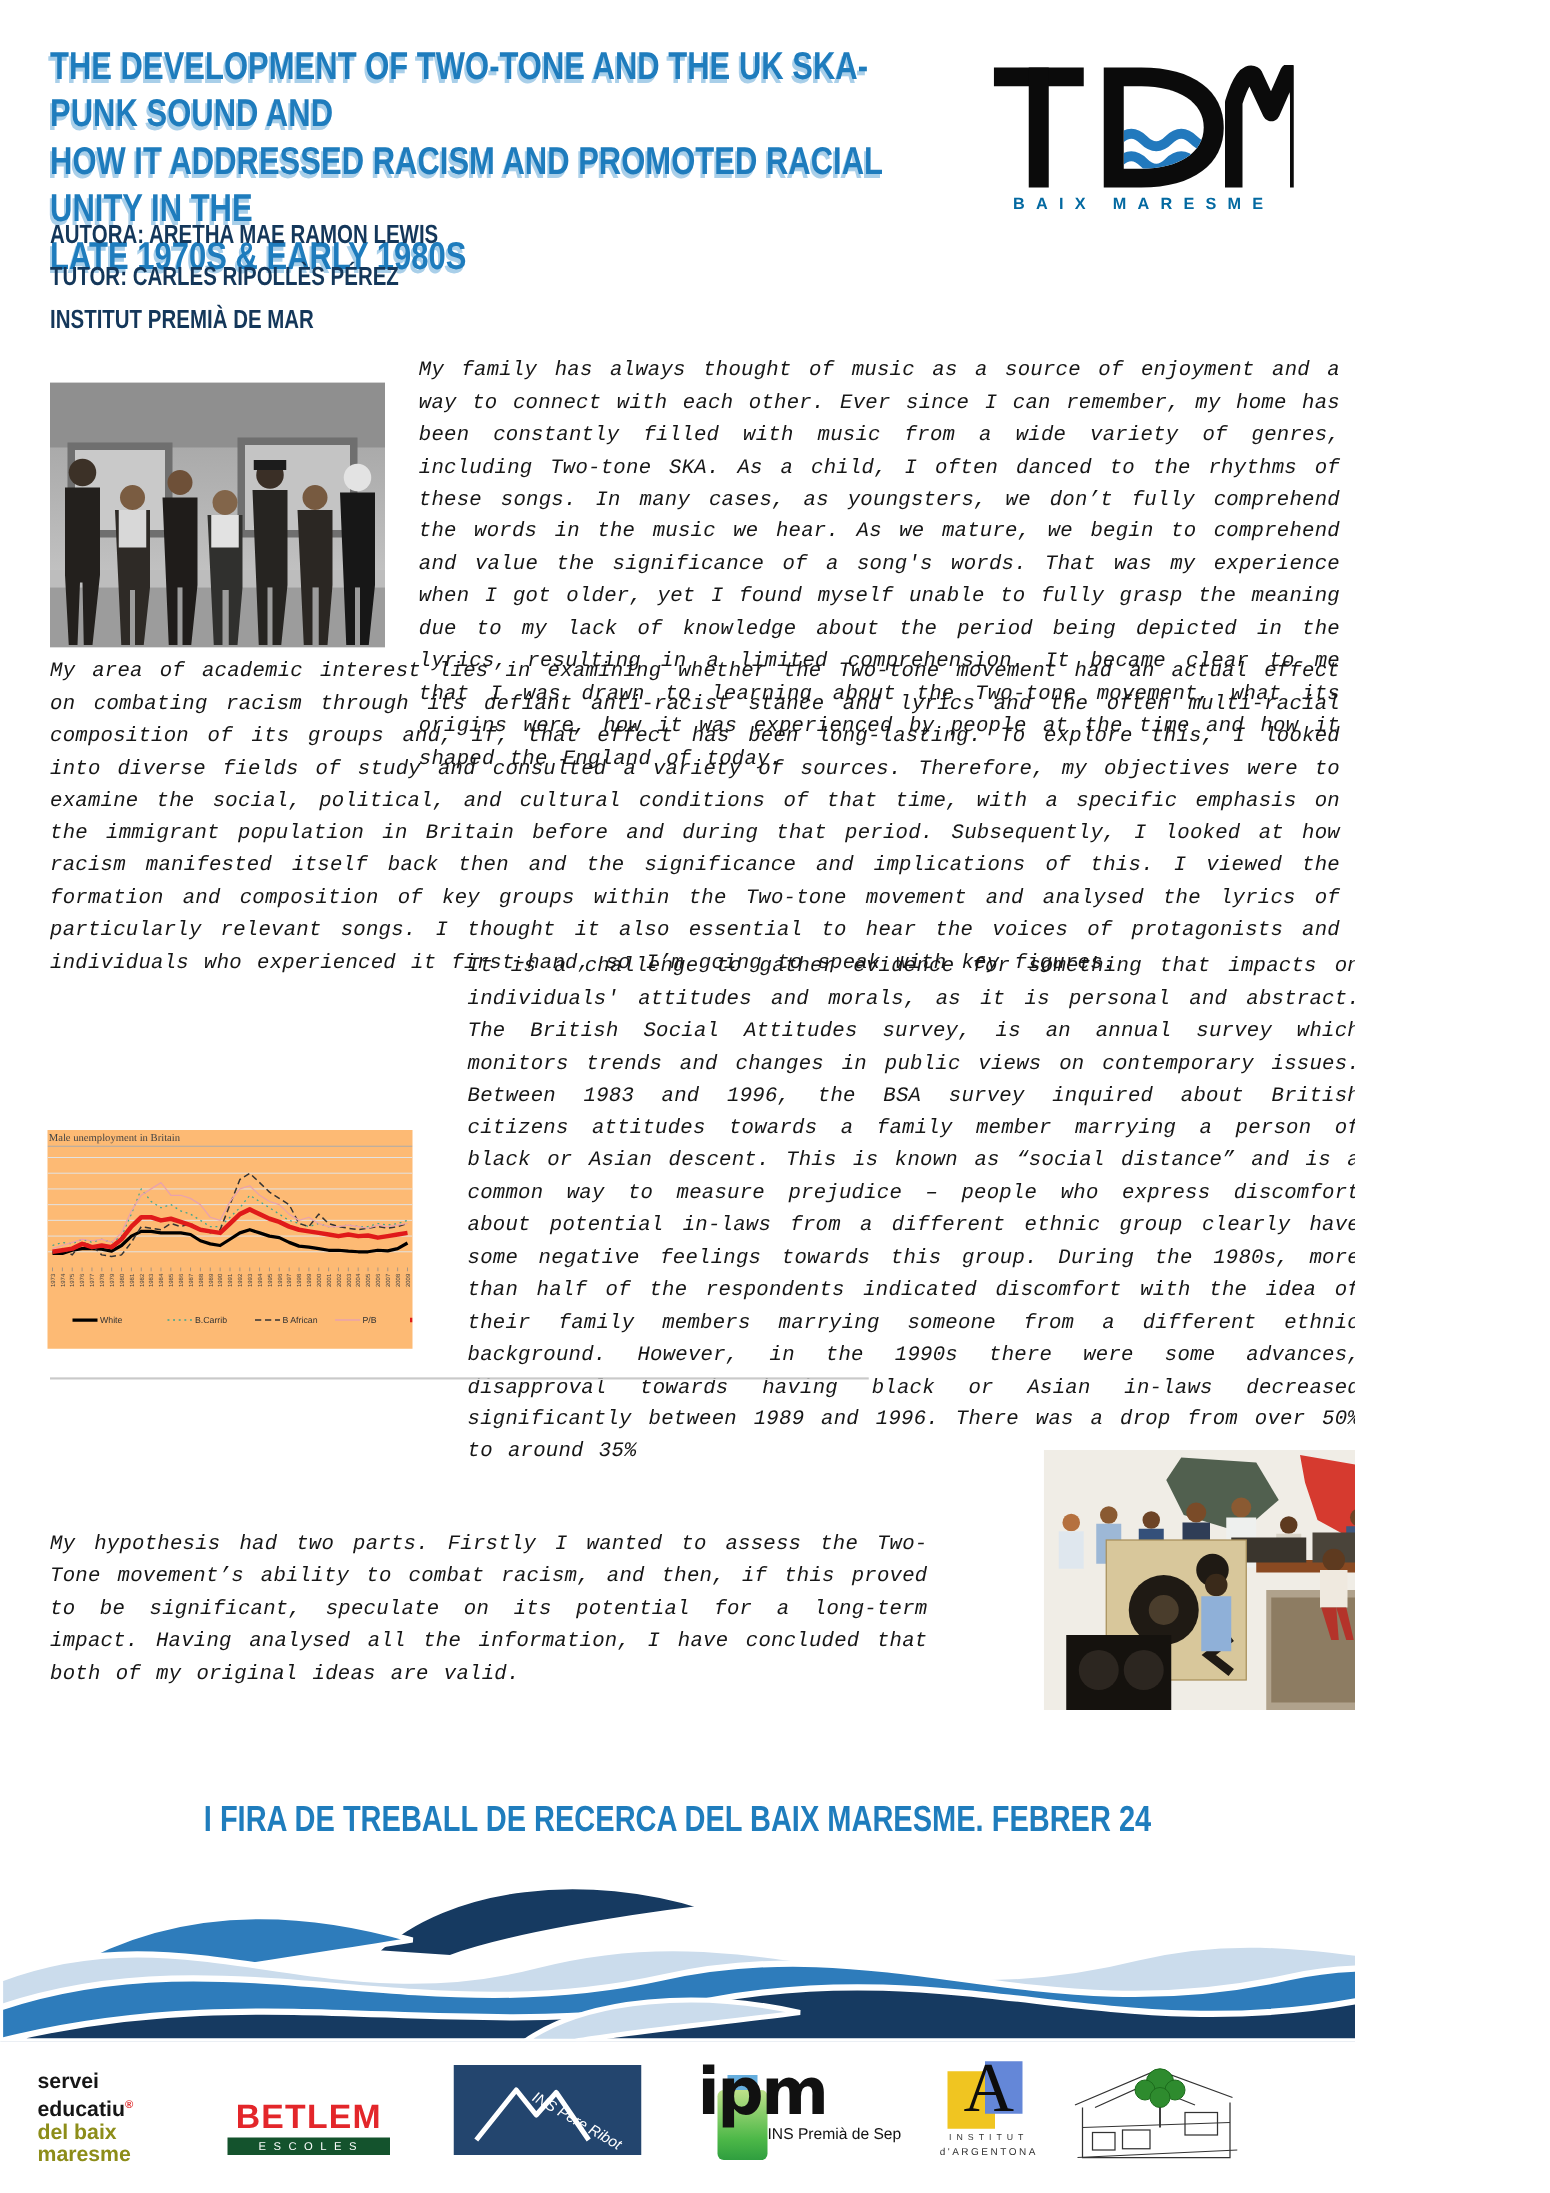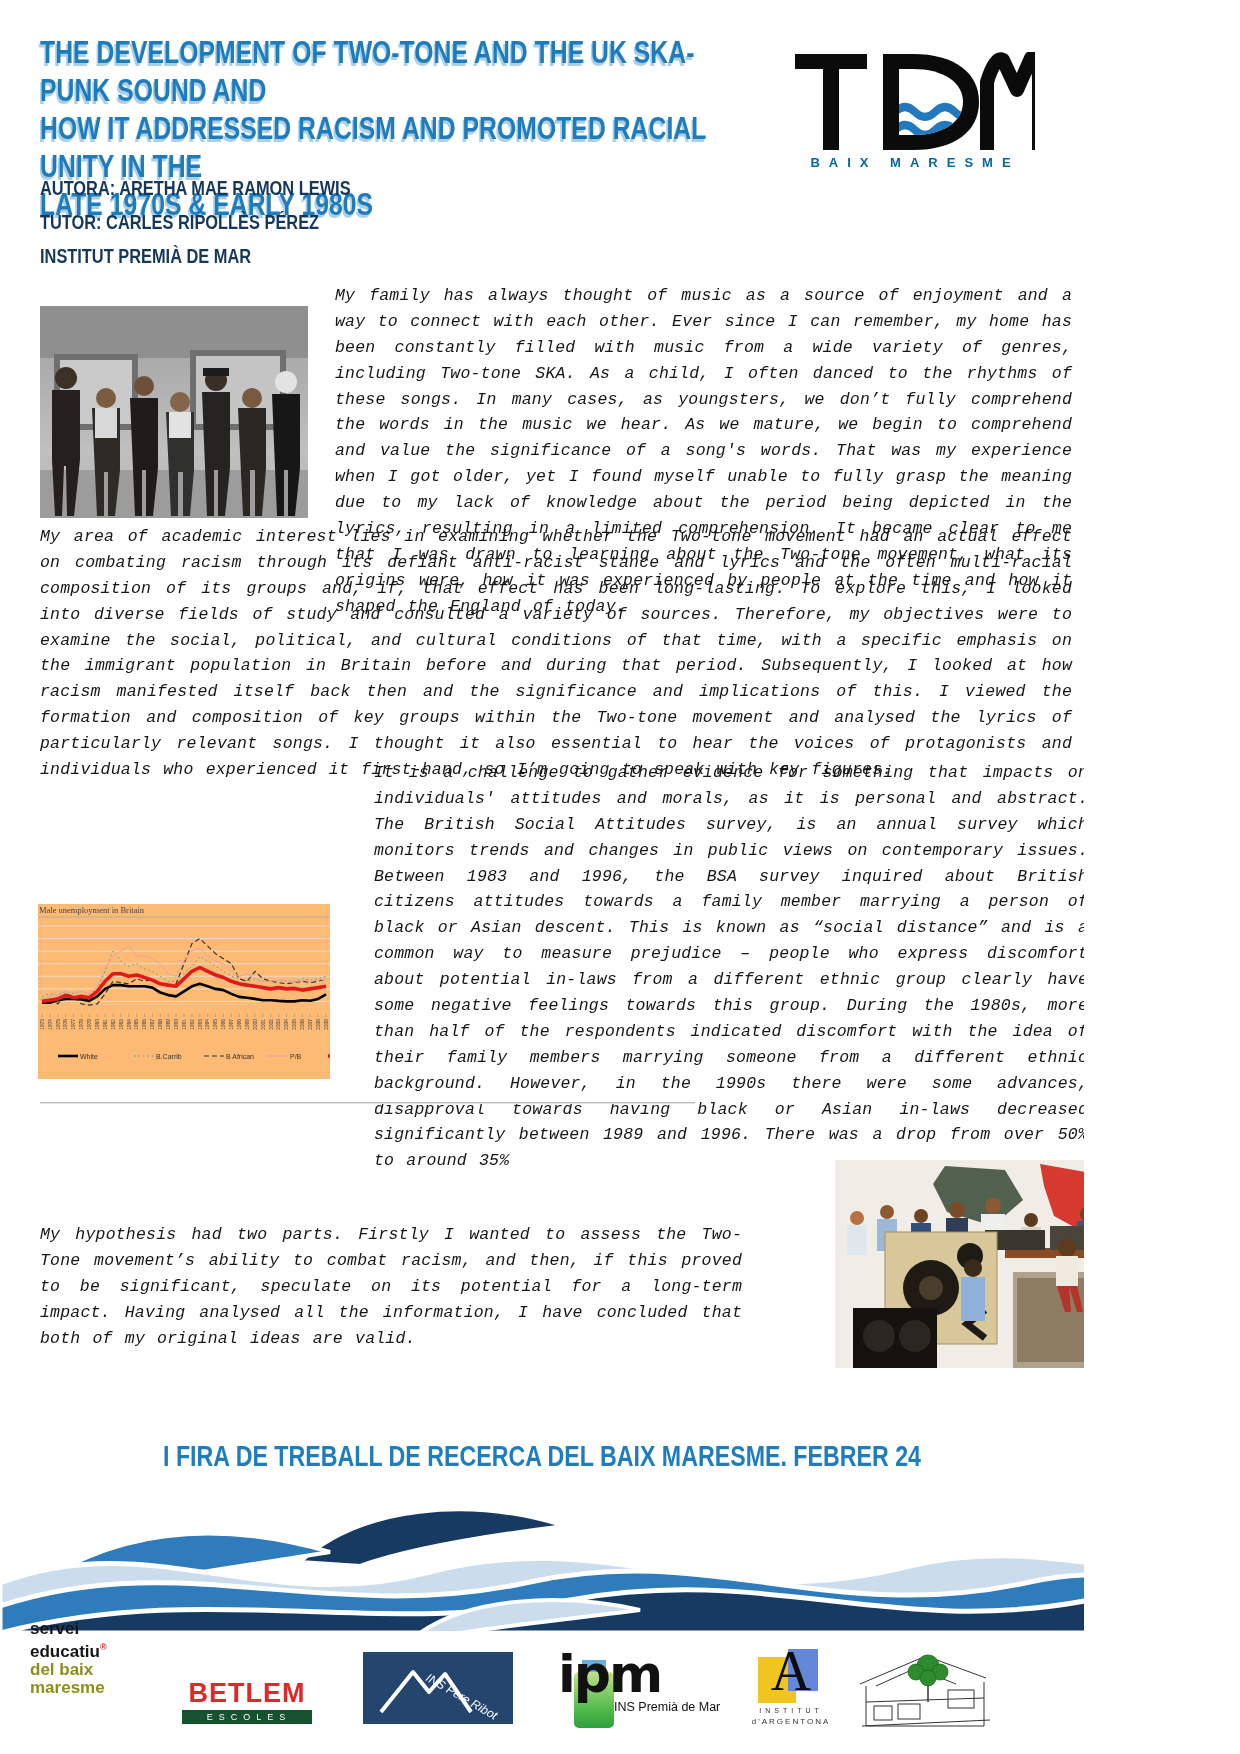--- a/index.html
+++ b/index.html
@@ -38,21 +38,21 @@
   #chart-divider{position:absolute;left:40px;top:1102px;width:655px;height:1px;
      background:#b9b9b9;box-shadow:0 1px 0 #e4e4e4;}
 
   
   .fair-line{position:absolute;left:0;top:1440px;width:100%;text-align:center;
     font-weight:bold;font-size:29px;color:#1f7dbd;transform:scaleX(0.80);transform-origin:center top;}
   #waves{position:absolute;left:0;top:1488px;width:1240px;height:145px;}
 
   
   .logo{position:absolute;}
-  #logo-servei{left:30px;top:1620px;font-weight:bold;font-size:17px;line-height:18px;color:#161616;}
+  #logo-servei{left:30px;top:1656px;font-weight:bold;font-size:17px;line-height:18px;color:#161616;}
   #logo-servei .olive{color:#8d8d19;}
   #logo-servei sup{color:#d22;font-size:9px;}
   #logo-betlem{left:182px;top:1678px;width:130px;text-align:center;}
   #logo-betlem .betlem-name{color:#e3262a;font-weight:bold;font-size:27px;letter-spacing:1px;
      font-family:Liberation Sans, sans-serif;}
   #logo-betlem .betlem-bar{margin-top:1px;background:#14532d;color:#fff;font-size:9px;
      letter-spacing:6px;padding:2px 0 2px 4px;}
   #logo-ribot{left:363px;top:1652px;width:150px;height:72px;background:#23456e;}
   #logo-ipm{left:558px;top:1652px;width:170px;height:78px;}
   #logo-ipm .ipm-green{position:absolute;left:16px;top:20px;width:40px;height:56px;border-radius:5px;
@@ -344,21 +344,21 @@
     <svg width="150" height="72" viewBox="0 0 150 72">
       <path d="M18,60 L50,20 L66,40 L82,22 L108,60" fill="none" stroke="#ffffff" stroke-width="4" stroke-linejoin="round"></path>
       <text x="62" y="28" transform="rotate(30 62,28)" fill="#ffffff" font-size="12" font-style="italic" font-family="Liberation Sans, sans-serif">INS Pere Ribot</text>
     </svg>
   </div>
 
   <div class="logo" id="logo-ipm">
     <div class="ipm-blue"></div>
     <div class="ipm-green"></div>
     <div class="ipm-word">ipm</div>
-    <div class="ipm-sub">INS Premià de Mar</div>
+    <div class="ipm-sub">INS Premià de Sep</div>
   </div>
 
   <div class="logo" id="logo-argentona">
     <div class="arg-yellow"></div>
     <div class="arg-blue"></div>
     <div class="arg-a">A</div>
     <div class="arg-cap1">INSTITUT</div>
     <div class="arg-cap2">d'ARGENTONA</div>
   </div>
 

